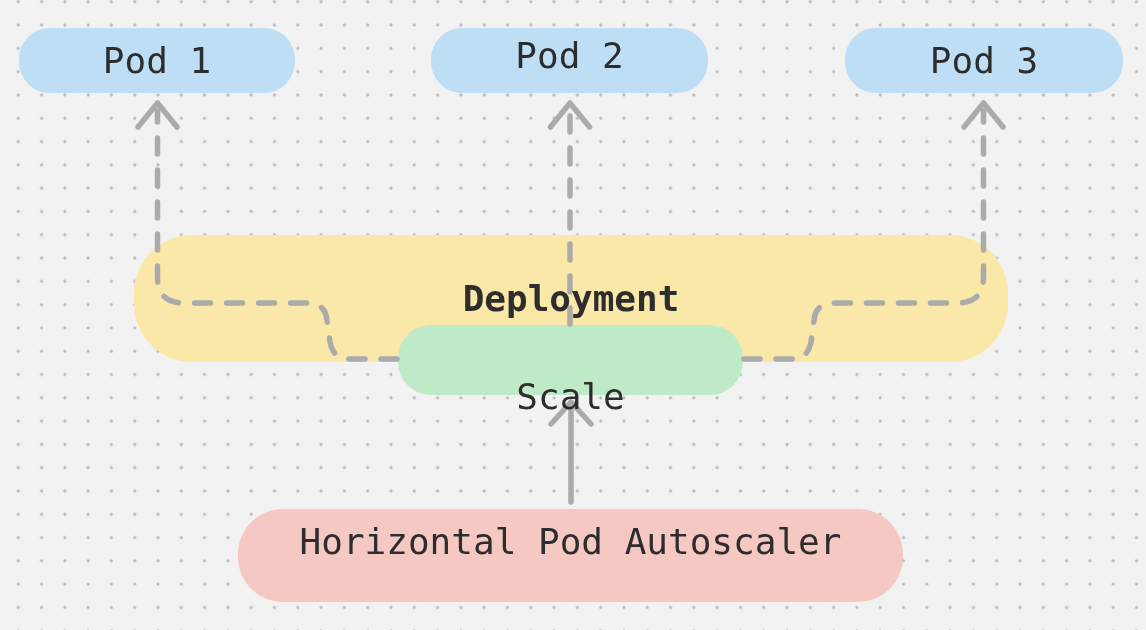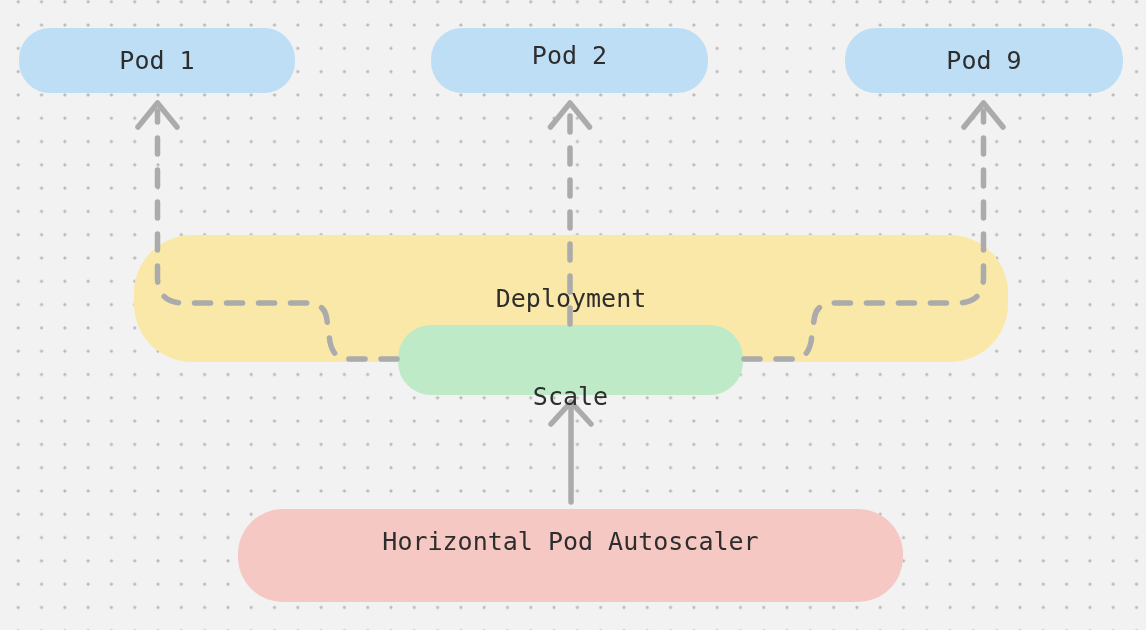--- a/index.html
+++ b/index.html
@@ -43,28 +43,28 @@
     stroke-linejoin: round;
   }
   svg.edges path.dashed { stroke-dasharray: 16 16; }
 
   .labels { position: absolute; inset: 0; }
   .node-label {
     position: absolute;
     display: flex;
     align-items: center;
     justify-content: center;
-    font-size: 25px;
+    font-size: 36px;
     color: #2d2d2d;
     white-space: pre;
   }
   #pod1-label       { left: 19px;  top: 28px;  width: 276px; height: 65px; }
   #pod2-label       { left: 431px; top: 28px;  width: 277px; height: 55px; }
   #pod3-label       { left: 845px; top: 28px;  width: 278px; height: 65px; }
-  #deployment-label { left: 134px; top: 235px; width: 874px; height: 127px; }
+  #deployment-label { left: 134px; top: 235px; width: 874px; height: 127px; font-weight: bold; }
   #scale-label      { left: 398px; top: 325px; width: 345px; height: 70px; margin-top: 36px; }
   #hpa-label        { left: 238px; top: 509px; width: 665px; height: 65px; }
 </style>
 </head>
 <body>
 
 <div class="canvas">
 
   <div id="deployment-shape" class="shape deployment"></div>
   <div id="pod1-shape" class="shape pod"></div>
@@ -84,19 +84,19 @@
     <path class="dashed" d="M744 359 L791 359 C804 359 808.5 353 811 342 L814.5 317 C816.5 306.5 824 303 836 303 L957 303 C975 303 983.5 294 983.5 277 L983.5 111"></path>
     <path d="M964 127 L983.5 103 L1003 127"></path>
 
     <path d="M571 502 L571 409"></path>
     <path d="M551 424 L571 402 L591 424"></path>
   </svg>
 
   <div class="labels">
     <div id="pod1-label" class="node-label">Pod 1</div>
     <div id="pod2-label" class="node-label">Pod 2</div>
-    <div id="pod3-label" class="node-label">Pod 9</div>
+    <div id="pod3-label" class="node-label">Pod 3</div>
     <div id="deployment-label" class="node-label">Deployment</div>
     <div id="scale-label" class="node-label">Scale</div>
     <div id="hpa-label" class="node-label">Horizontal Pod Autoscaler</div>
   </div>
 
 </div>
 
 </body></html>

